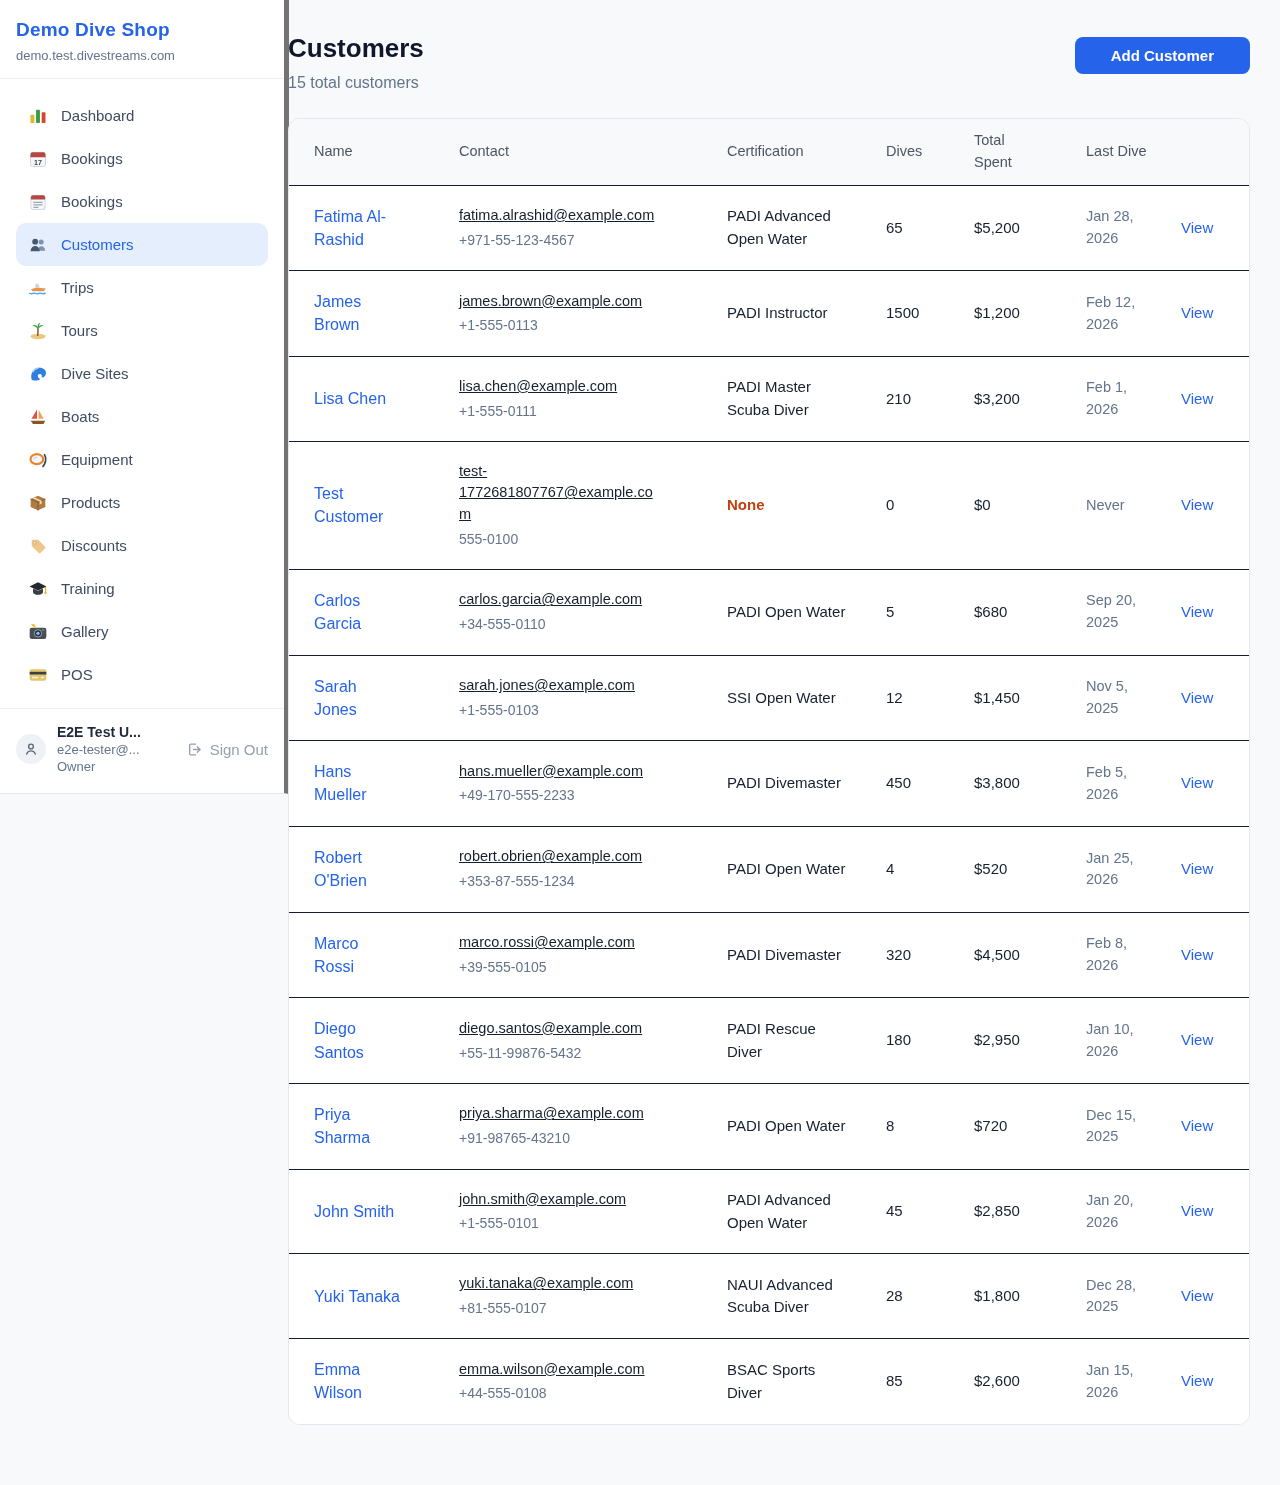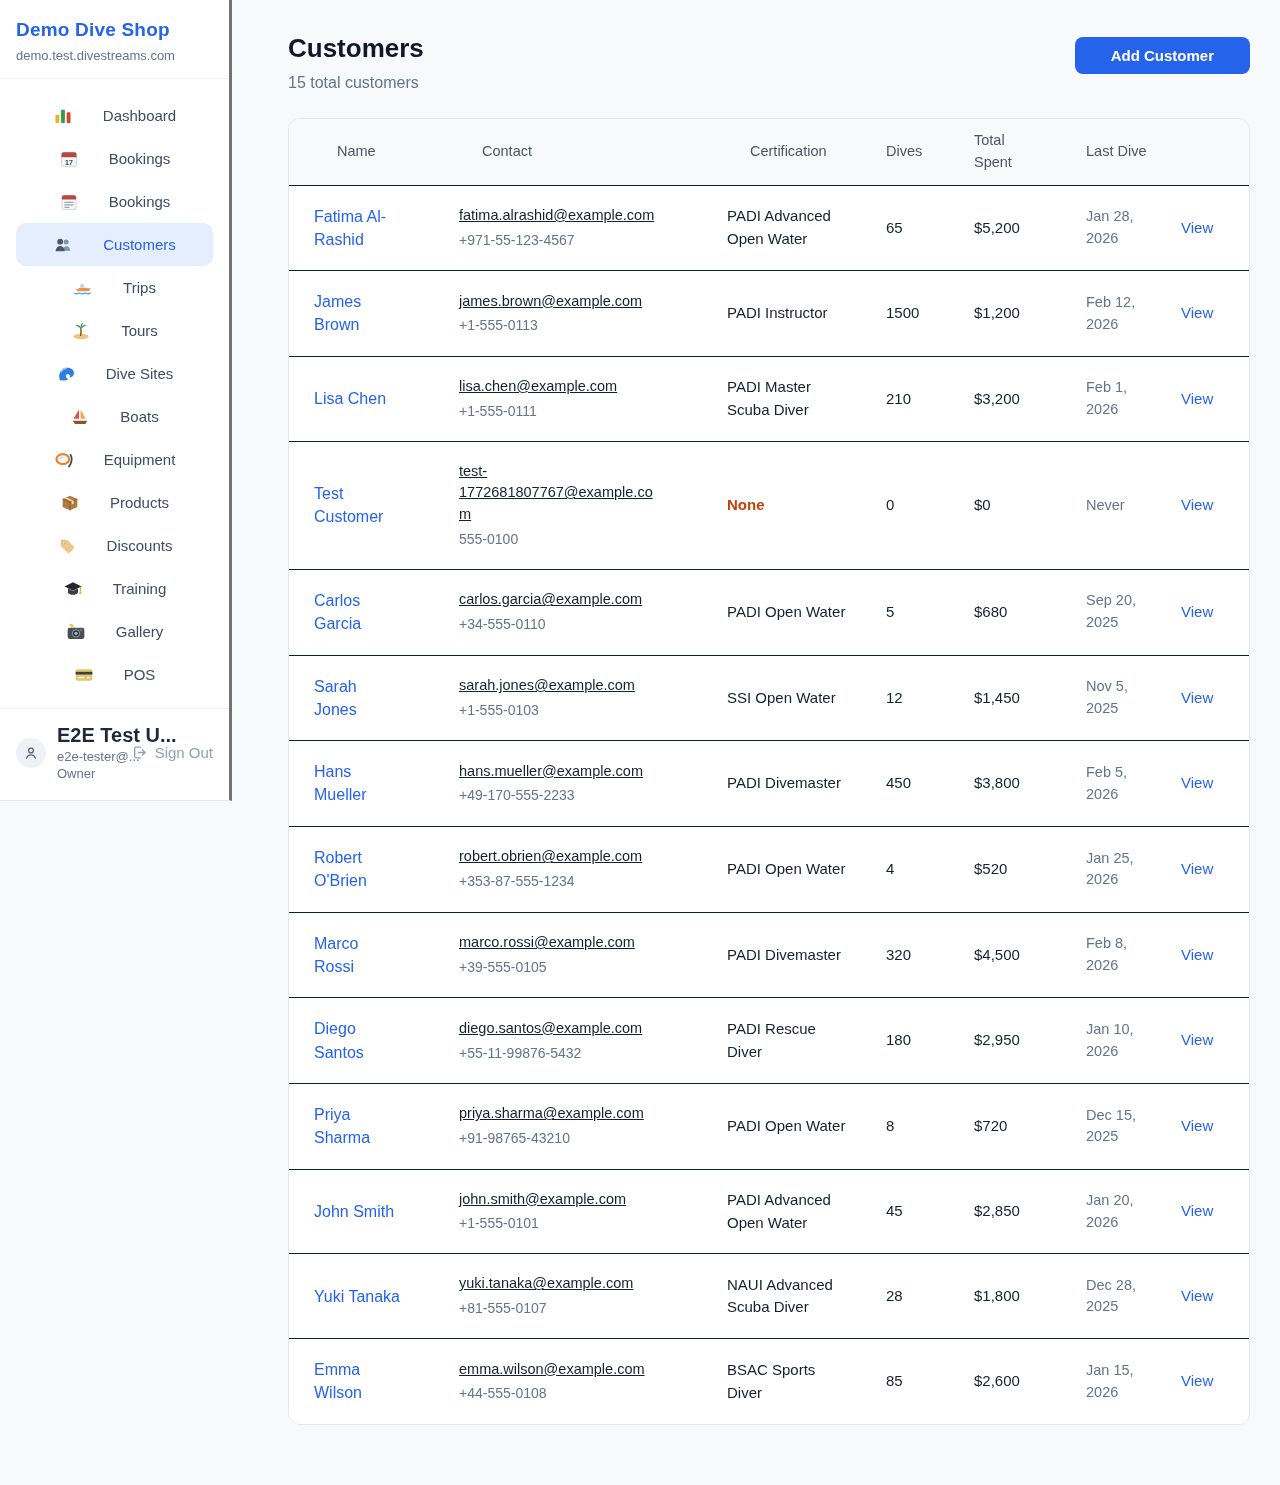--- a/index.html
+++ b/index.html
@@ -6,50 +6,50 @@
   html,body { width:1280px; height:1485px; }
   body {
     font-family:"Liberation Sans","DejaVu Sans",sans-serif;
     background:#f7f9fb;
     color:#0f172a;
     position:relative;
     overflow:hidden;
   }
   
   .sidebar {
-    position:absolute; left:0; top:0; width:232px;
+    position:absolute; left:0; top:0; width:289px;
     background:#ffffff;
-    border-right:3px solid #737373;
+    border-right:5px solid #737373;
     border-bottom:1px solid #e2e8f0;
   }
   .brand-block { padding:19px 16px 15px 16px; border-bottom:1px solid #eef1f5; }
   .brand-title { font-size:19px; font-weight:bold; color:#2563eb; letter-spacing:.2px; }
   .brand-domain { font-size:13px; color:#64748b; margin-top:7px; }
   .nav { padding:15px 16px 12px 16px; }
   .nav-item {
-    display:flex; align-items:center; gap:30px;
+    display:flex; align-items:center; gap:13px;
     height:43px; padding:0 12px; border-radius:10px;
-    font-size:15px; color:#3f4c61; cursor:pointer;justify-content:center;
+    font-size:15px; color:#3f4c61; cursor:pointer;
   }
   .nav-item.active { background:#e4eefc; color:#2563eb; }
   .nav-icon { width:20px; height:20px; flex:0 0 20px; display:inline-flex; }
   .nav-icon svg { width:20px; height:20px; }
   .user-block {
     border-top:1px solid #eef1f5;
     padding:15px 16px 19px 16px;
     display:flex; align-items:center; gap:11px;
   }
   .avatar {
     width:30px; height:30px; border-radius:50%;
     background:#eef1f5; flex:0 0 30px;
     display:flex; align-items:center; justify-content:center;
   }
   .avatar svg { width:18px; height:18px; }
   .user-meta { min-width:0; width:96px; }
-  .user-name { font-size:20px; font-weight:bold; color:#1e293b; white-space:nowrap; }
+  .user-name { font-size:14px; font-weight:bold; color:#1e293b; white-space:nowrap; }
   .user-email, .user-role { font-size:13px; color:#64748b; margin-top:2px; white-space:nowrap; }
   .signout {
     margin-left:auto; display:flex; align-items:center; gap:7px;
     color:#94a0b0; font-size:15px; cursor:pointer; white-space:nowrap;
   }
   .signout svg { width:17px; height:17px; }
   
   .main { position:absolute; left:256px; top:0; width:1024px; padding:33px 30px 0 32px; }
   .page-head { display:flex; align-items:flex-start; justify-content:space-between; }
   .page-title { font-size:26px; font-weight:bold; color:#0f172a; }
@@ -83,21 +83,21 @@
   col.c-name{width:170px} col.c-contact{width:268px} col.c-cert{width:159px}
   col.c-dives{width:88px} col.c-total{width:112px} col.c-last{width:95px} col.c-view{width:68px}
   thead th {
     background:#f8f9fb; text-align:left; vertical-align:middle;
     font-size:14.5px; font-weight:normal; color:#4b5565;
     padding:11px 10px 11px 0; line-height:1.5;
     border-bottom:1px solid #111b2d;
   }
   thead th:first-child { padding-left:25px; }
   thead th .hdr { display:inline-block; max-width:72px; }
-  thead th .hdr.wide { max-width:200px;margin-left:23px; }
+  thead th .hdr.wide { max-width:200px; }
   tbody td {
     vertical-align:middle; padding:19px 10px 19px 0;
     font-size:15px; color:#16202e; line-height:1.5;
     background:#fff;
   }
   tbody td:first-child { padding-left:25px; }
   tbody tr + tr td { border-top:1px solid #141d2f; }
   .name-link {
     color:#2563eb; font-weight:500; text-decoration:none; cursor:pointer;
     display:inline-block; max-width:88px; font-size:16px; line-height:1.45;

